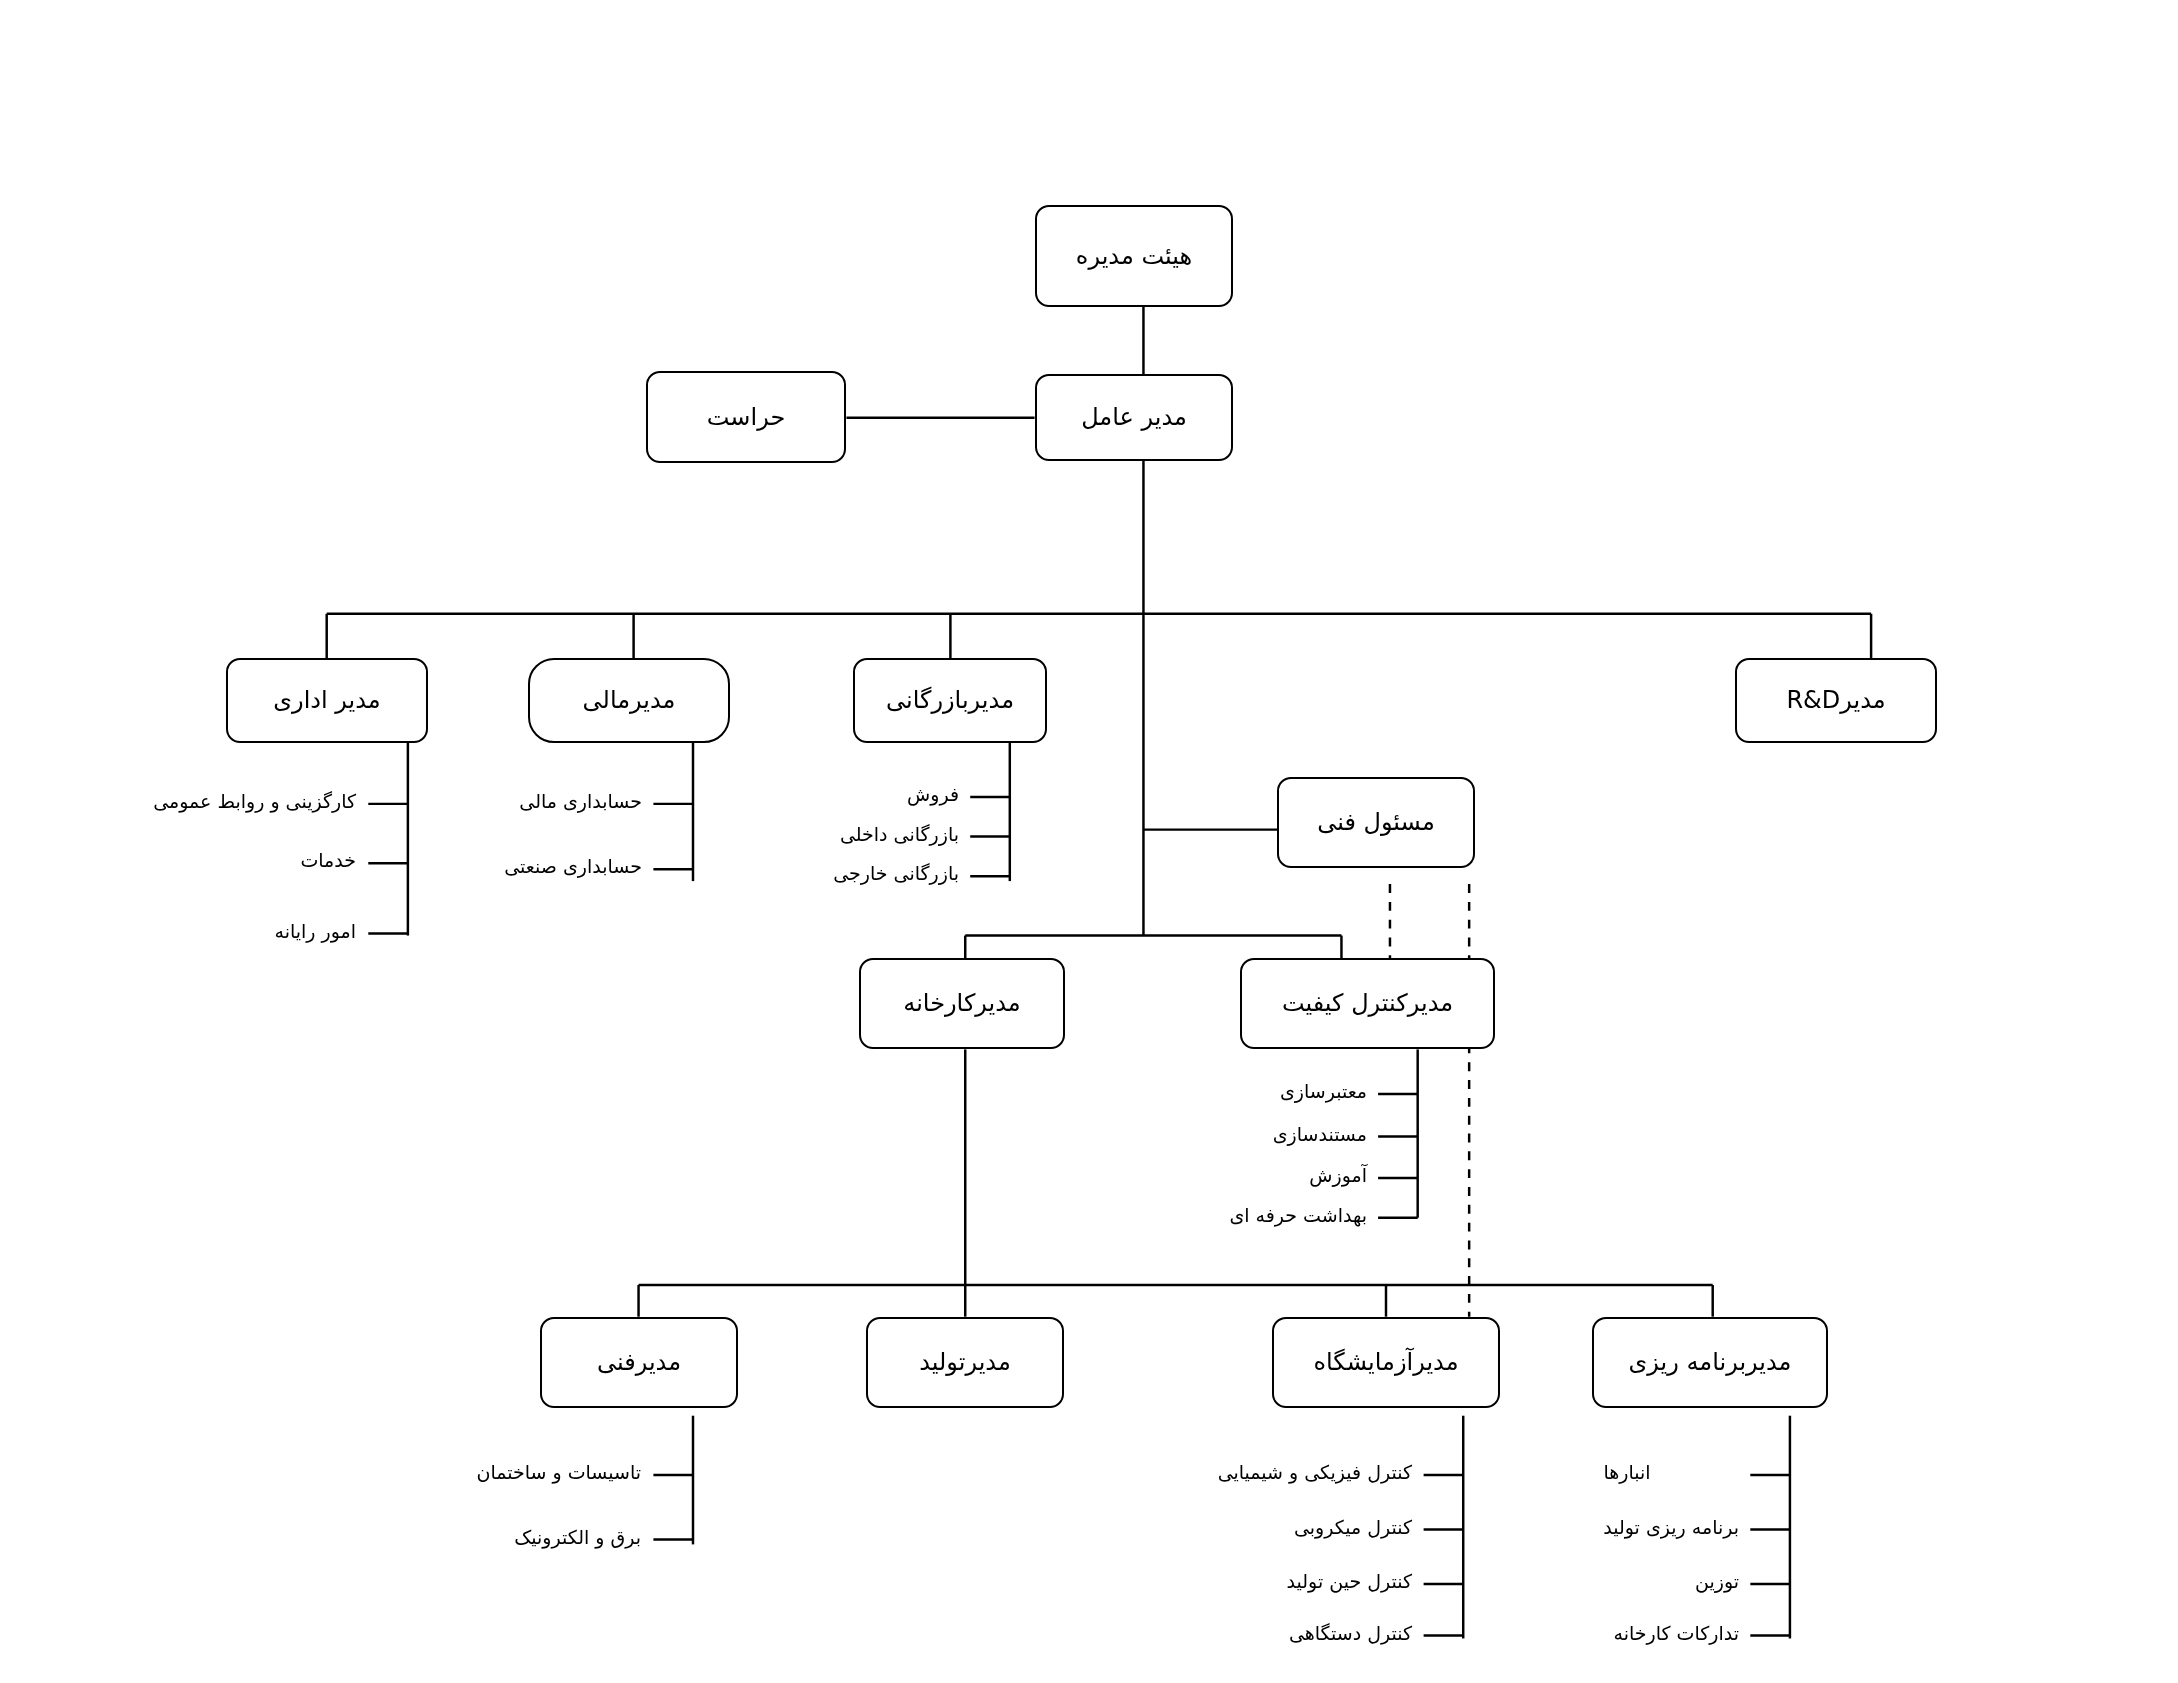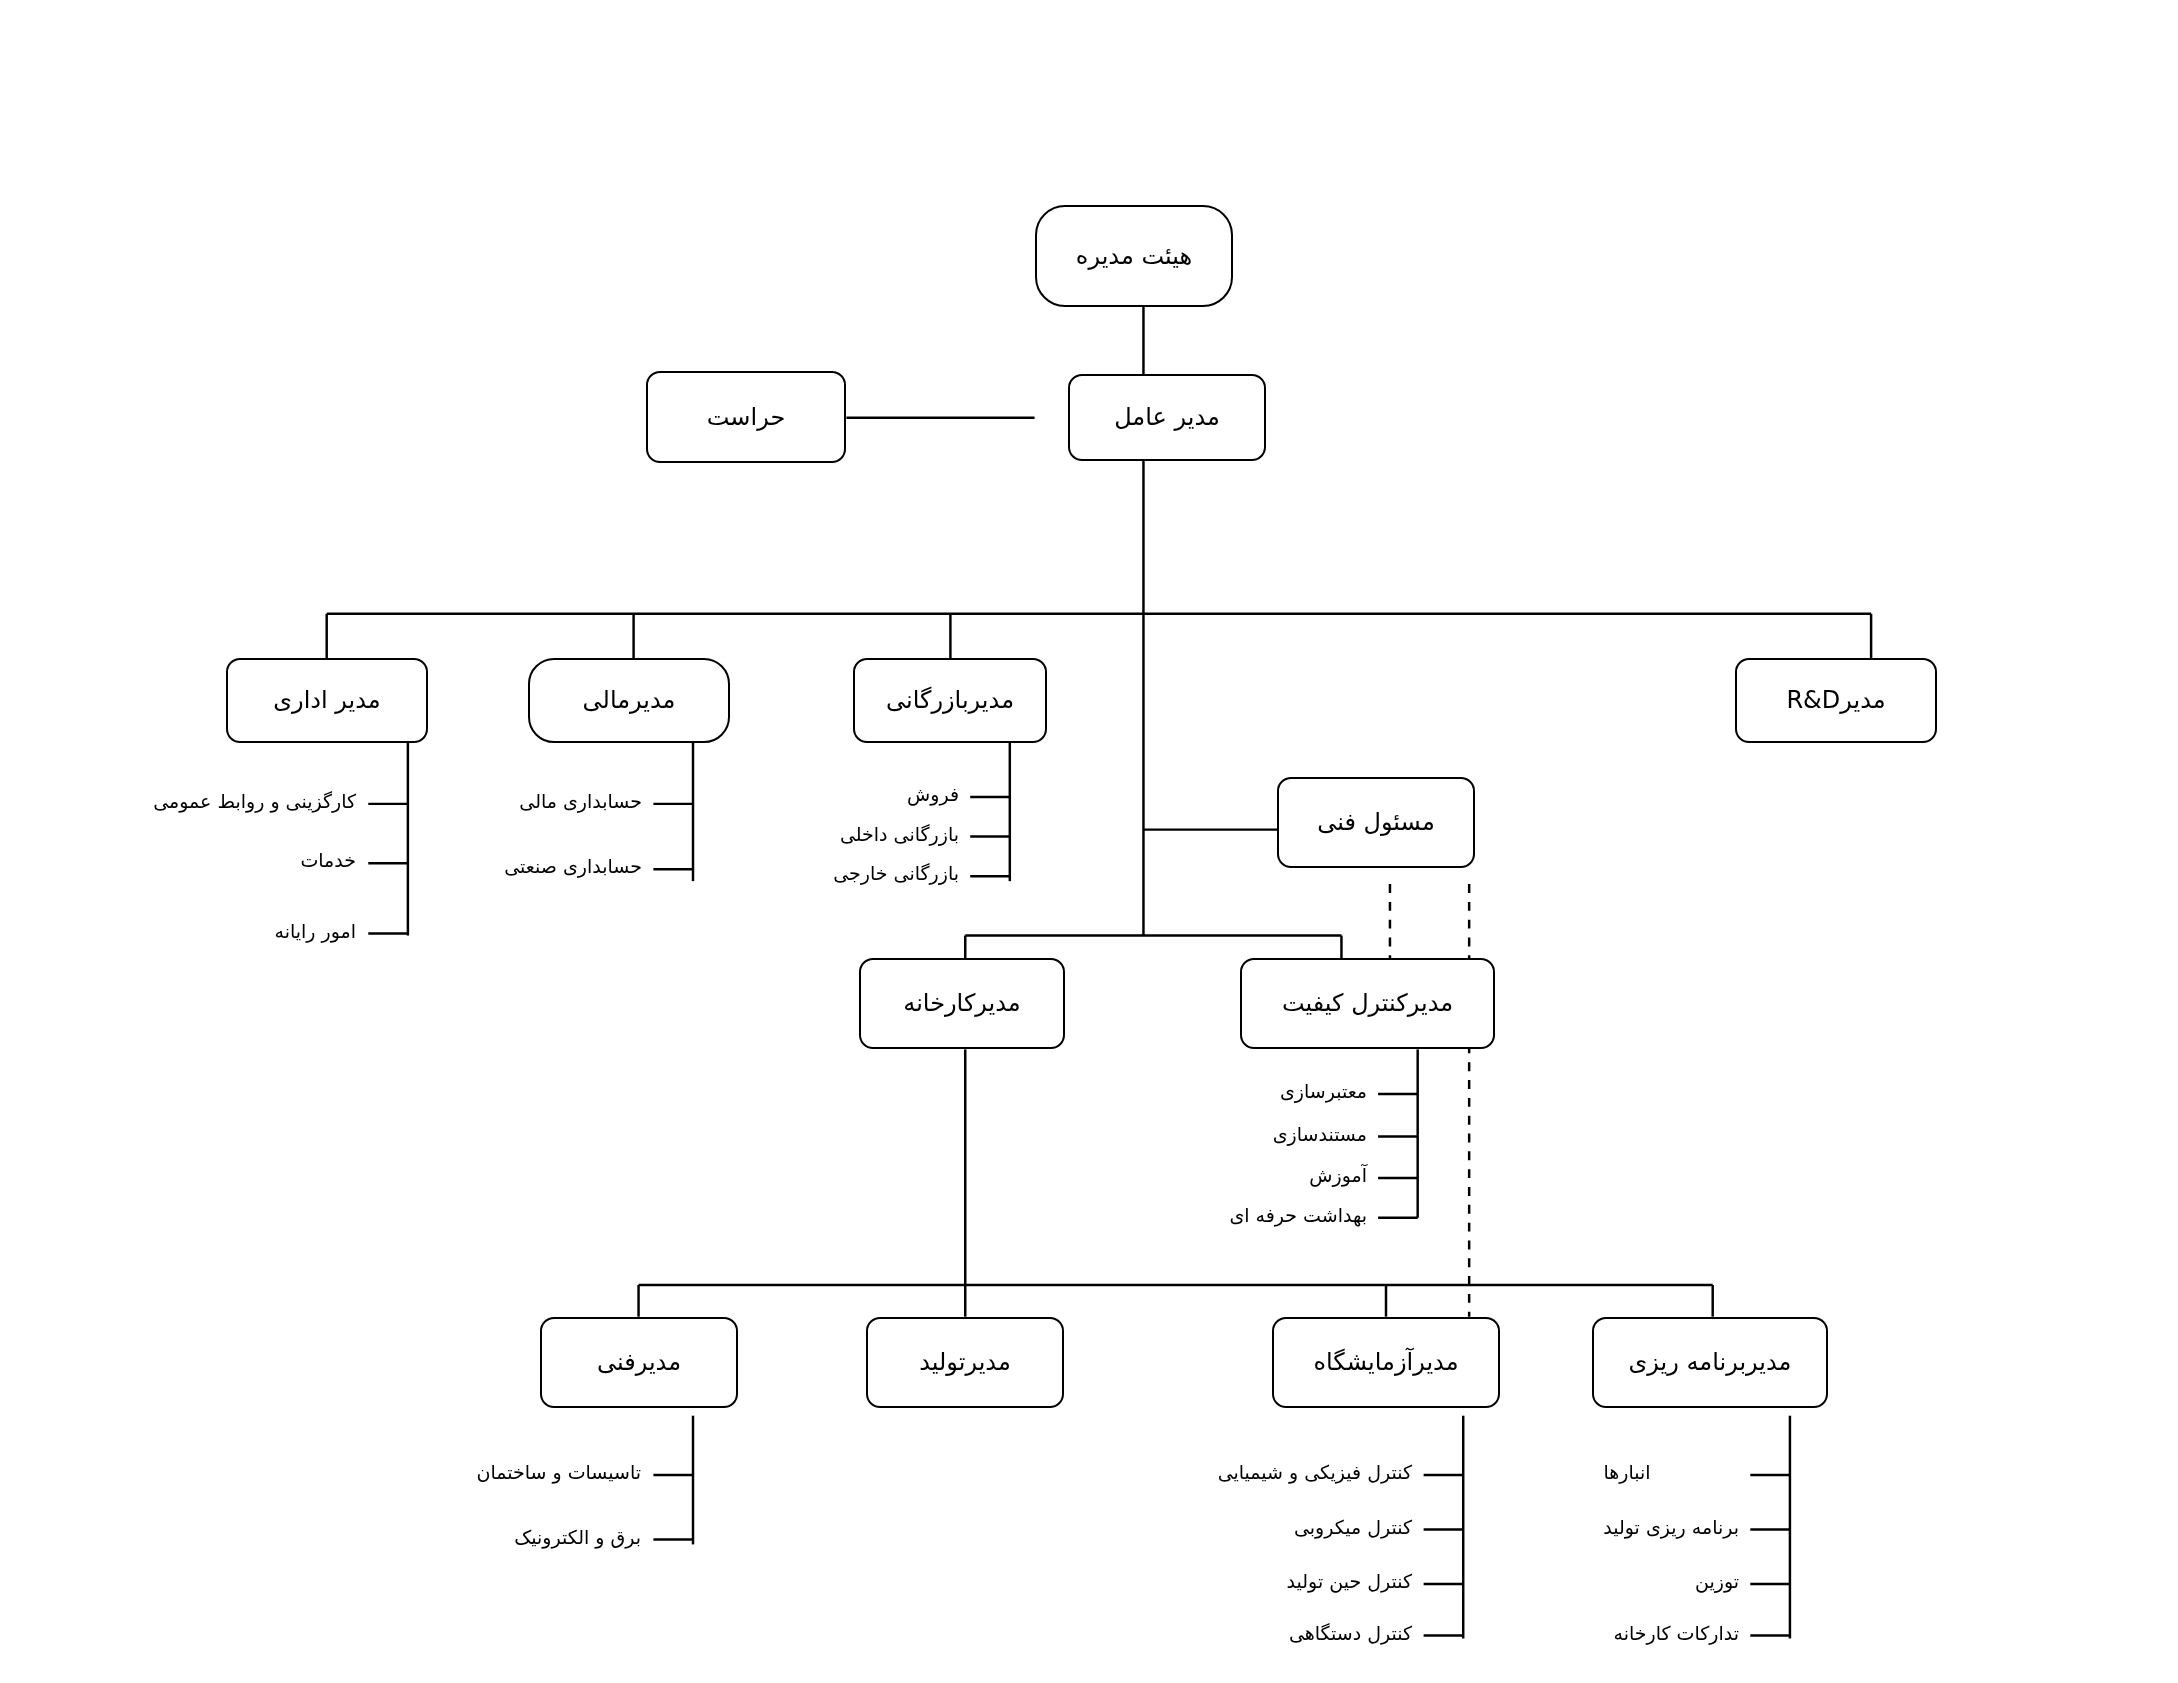--- a/index.html
+++ b/index.html
@@ -116,25 +116,25 @@
       <line x1="1808" y1="1600" x2="1768" y2="1600"></line>
       <line x1="1808" y1="1652" x2="1768" y2="1652"></line>
     </g>
     <g stroke="#000000" stroke-width="2.5" fill="none" stroke-dasharray="9 9">
 
       <line x1="1404" y1="893" x2="1404" y2="975"></line>
       <line x1="1484" y1="893" x2="1484" y2="1330"></line>
     </g>
   </svg>
 
-  <div class="node" style="left:1035px; top:205px; width:198px; height:102px;border-radius:30px;">
+  <div class="node" style="left:1035px; top:205px; width:198px; height:102px;">
     <span>هیئت مدیره</span>
   </div>
 
-  <div class="node" style="left:1035px; top:374px; width:198px; height:87px;margin-left:33px;">
+  <div class="node" style="left:1035px; top:374px; width:198px; height:87px;">
     <span>مدیر عامل</span>
   </div>
 
   <div class="node" style="left:646px; top:371px; width:200px; height:92px;">
     <span>حراست</span>
   </div>
 
   <div class="node" style="left:226px; top:658px; width:202px; height:85px;">
     <span>مدیر اداری</span>
   </div>

